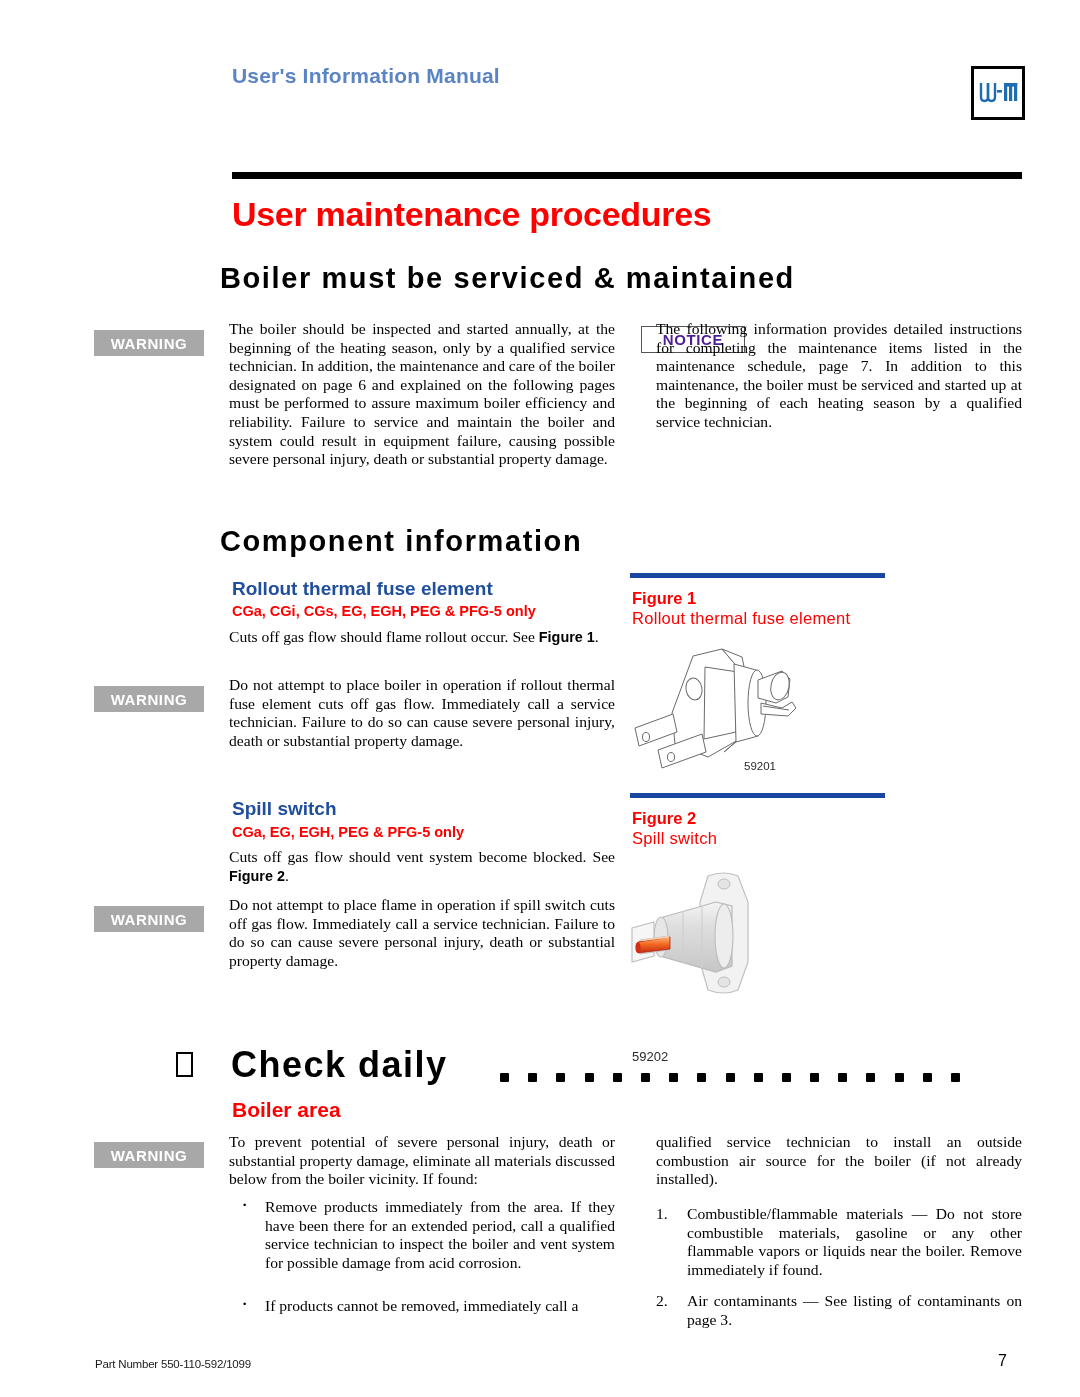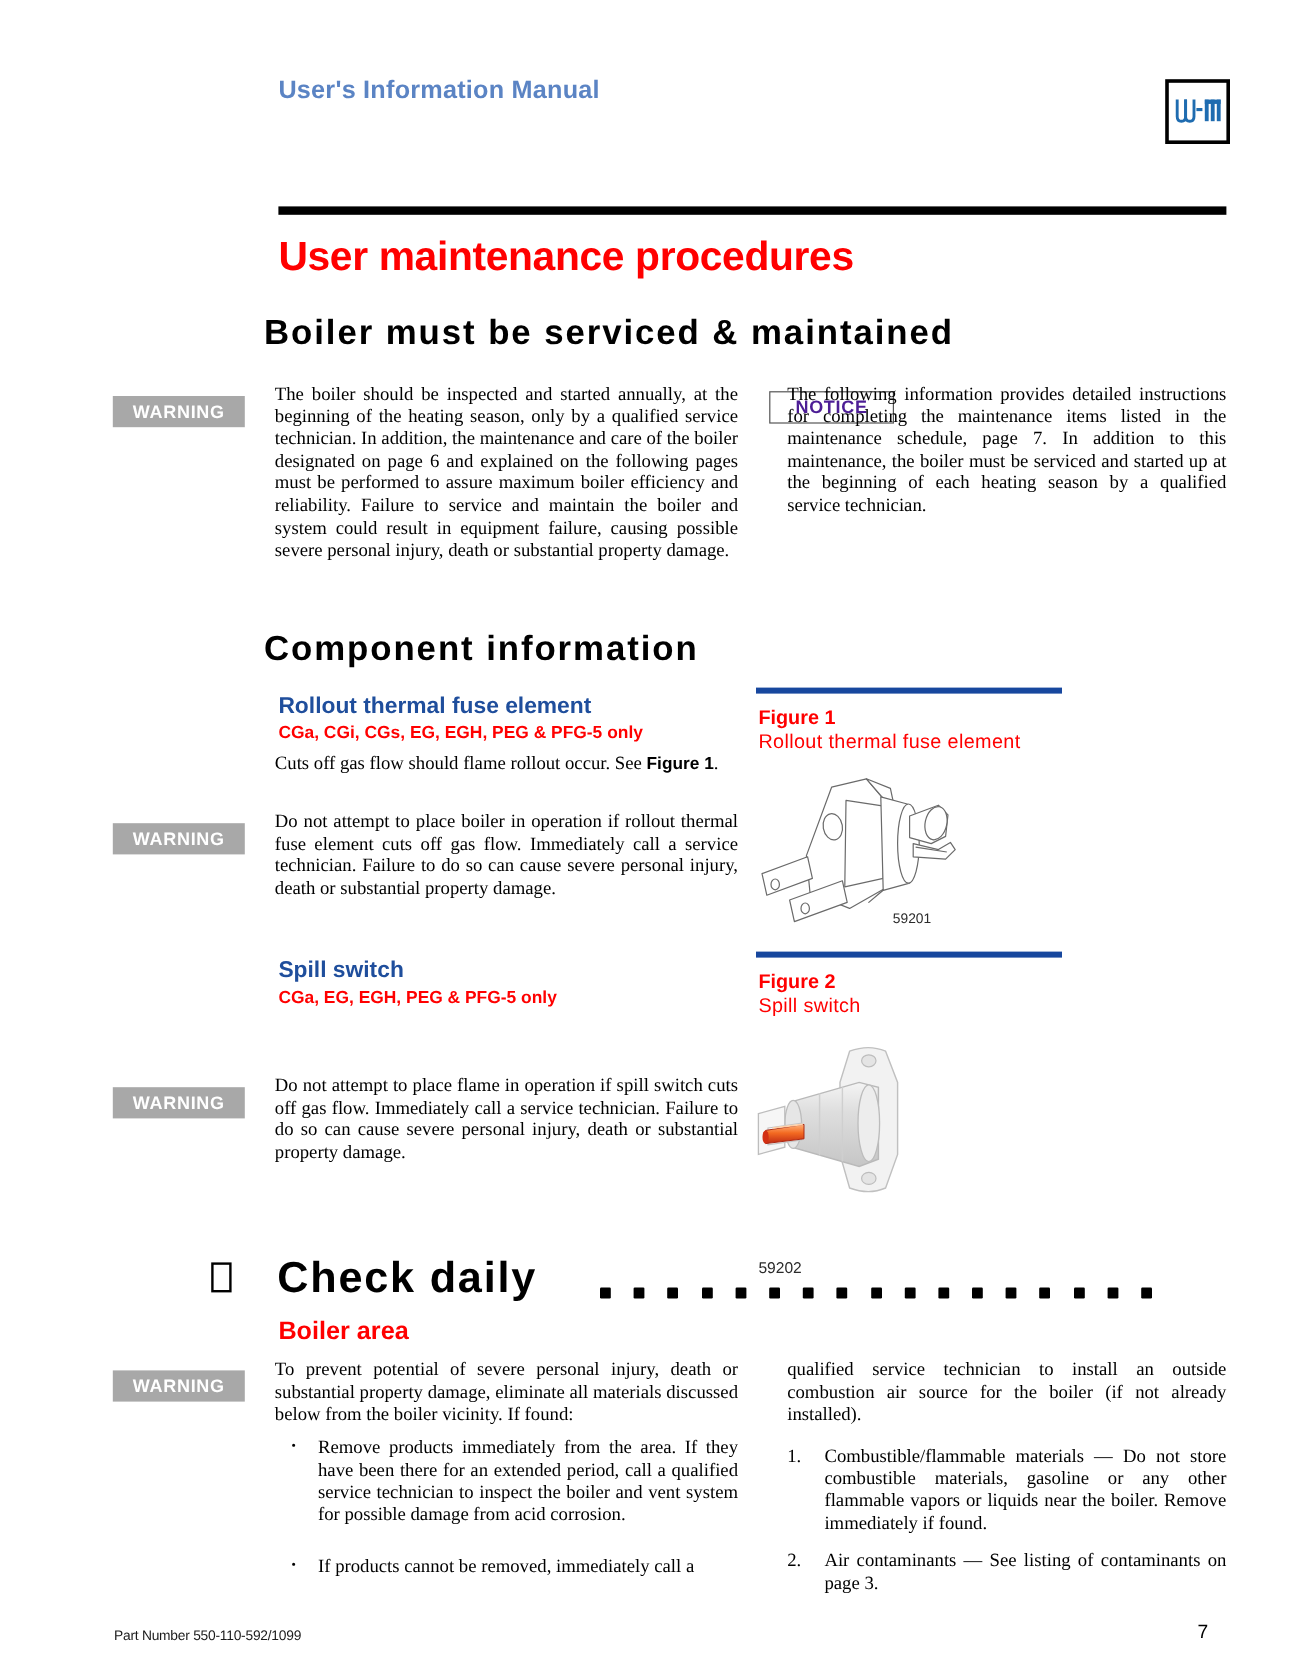--- a/index.html
+++ b/index.html
@@ -350,20 +350,23 @@
         <path d="M28 110 L72 94 L76 112 L32 128 Z"></path>
         <ellipse cx="41" cy="117" rx="3.5" ry="4.5"></ellipse>
       </g>
     </svg>
   </div>
   <div class="fig-partno" style="left:744px; top:760px;">59201</div>
 
   <div class="h3-blue" style="top:798px;">Spill switch</div>
   <div class="h4-red" style="top:824px;">CGa, EG, EGH, PEG &amp; PFG-5 only</div>
 
+  <div class="body-col col-left" style="top:848px;">
+    <span>Cuts off gas flow should vent system become blocked. See </span><b class="inl">Figure 2</b><span>.</span>
+  </div>
 
   <div class="warn-badge" style="top:906px;">WARNING</div>
   <div class="body-col col-left" style="top:896px;">Do not attempt to place flame in operation if spill switch cuts off gas flow. Immediately call a service technician. Failure to do so can cause severe personal injury, death or substantial property damage.</div>
 
   <div class="fig-rule" style="top:793px;"></div>
   <div class="fig-cap" style="top:808px;">
     <span class="fnum">Figure 2</span>
     <span class="fdesc">Spill switch</span>
   </div>
 

